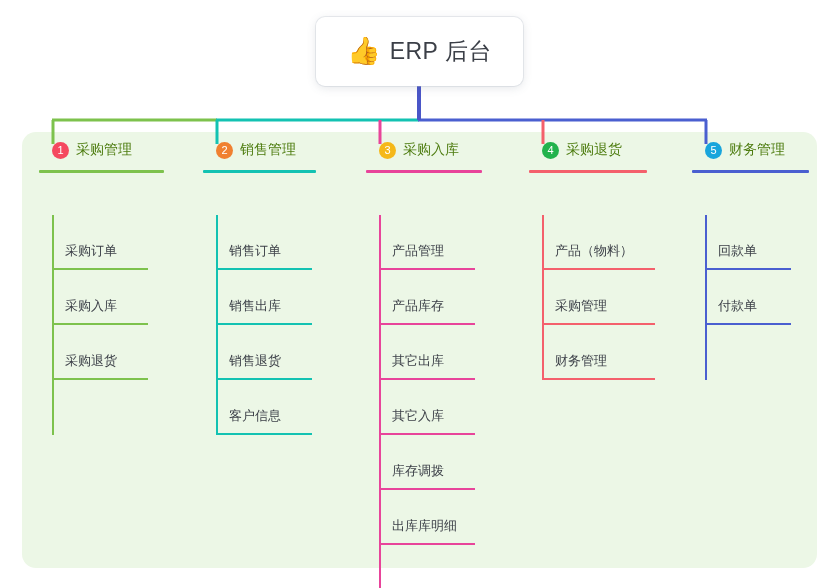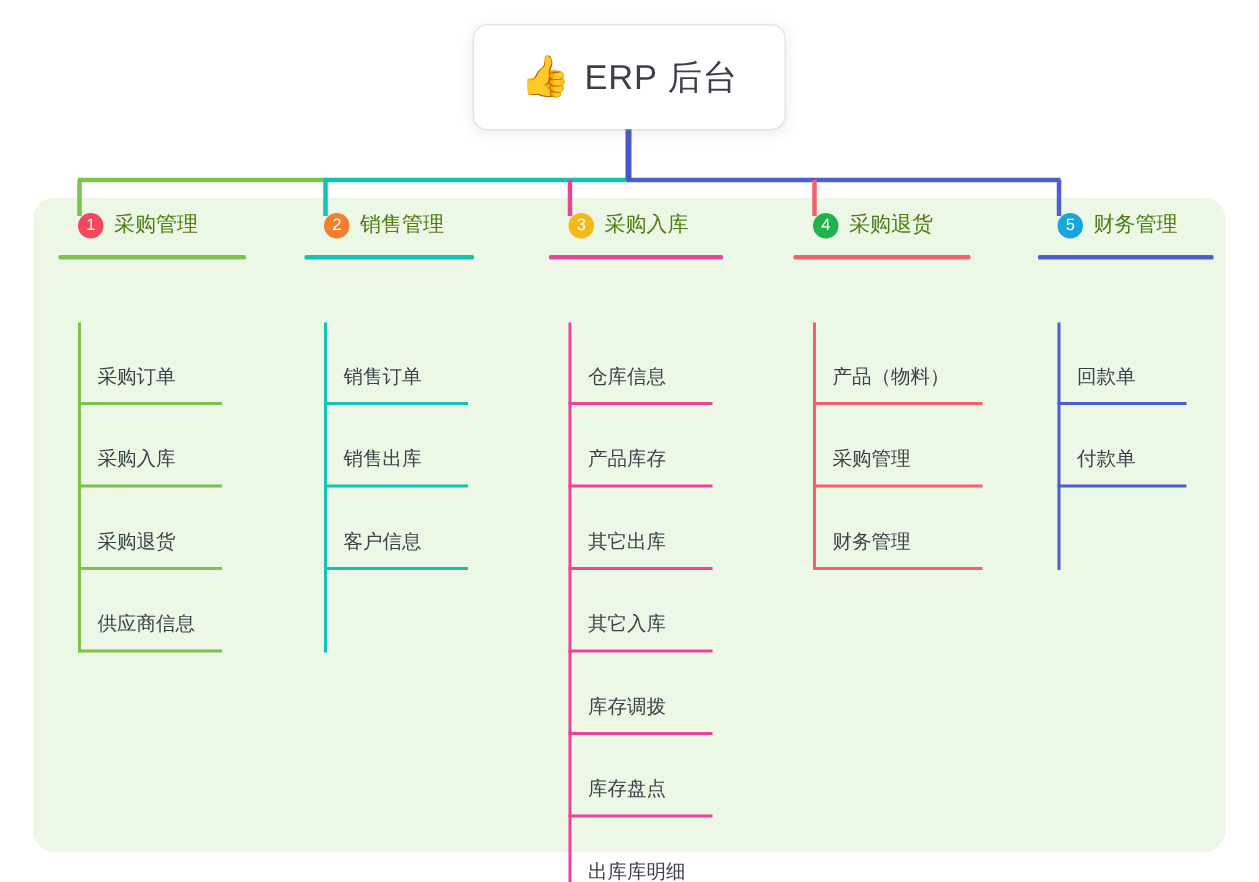--- a/index.html
+++ b/index.html
@@ -122,78 +122,74 @@
             <div class="item-rule" style="background: rgb(125, 194, 77); width: 96px;"></div>
           </div>
           <div class="item">
             <span class="item-label">采购入库</span>
             <div class="item-rule" style="background: rgb(125, 194, 77); width: 96px;"></div>
           </div>
           <div class="item">
             <span class="item-label">采购退货</span>
             <div class="item-rule" style="background: rgb(125, 194, 77); width: 96px;"></div>
           </div>
-          <div class="item">
-            <span class="item-label">供应商信息</span>
-            <div class="item-rule" style="background: rgb(125, 194, 77); width: 96px;"></div>
-          </div>
         </div>
       </div>
       <div class="col" style="left: 181px; width: 128px;">
         <div class="col-head">
           <span class="badge" style="background: rgb(240, 128, 48);">2</span>
           <span class="col-title">销售管理</span>
         </div>
         <div class="head-rule" style="background: rgb(19, 194, 178); width: 113px;"></div>
         <div class="items">
           <div class="spine" style="background: rgb(19, 194, 178); height: 220px;"></div>
           <div class="item">
             <span class="item-label">销售订单</span>
             <div class="item-rule" style="background: rgb(19, 194, 178); width: 96px;"></div>
           </div>
           <div class="item">
             <span class="item-label">销售出库</span>
             <div class="item-rule" style="background: rgb(19, 194, 178); width: 96px;"></div>
           </div>
           <div class="item">
+            <span class="item-label">销售退货</span>
+            <div class="item-rule" style="background: rgb(19, 194, 178); width: 96px;"></div>
+          </div>
+          <div class="item">
             <span class="item-label">客户信息</span>
             <div class="item-rule" style="background: rgb(19, 194, 178); width: 96px;"></div>
           </div>
         </div>
       </div>
       <div class="col" style="left: 344px; width: 128px;">
         <div class="col-head">
           <span class="badge" style="background: rgb(245, 184, 25);">3</span>
           <span class="col-title">采购入库</span>
         </div>
         <div class="head-rule" style="background: rgb(232, 68, 154); width: 116px;"></div>
         <div class="items">
           <div class="spine" style="background: rgb(232, 68, 154); height: 385px;"></div>
           <div class="item">
-            <span class="item-label">仓库信息</span>
+            <span class="item-label">产品管理</span>
             <div class="item-rule" style="background: rgb(232, 68, 154); width: 96px;"></div>
           </div>
           <div class="item">
             <span class="item-label">产品库存</span>
             <div class="item-rule" style="background: rgb(232, 68, 154); width: 96px;"></div>
           </div>
           <div class="item">
             <span class="item-label">其它出库</span>
             <div class="item-rule" style="background: rgb(232, 68, 154); width: 96px;"></div>
           </div>
           <div class="item">
             <span class="item-label">其它入库</span>
             <div class="item-rule" style="background: rgb(232, 68, 154); width: 96px;"></div>
           </div>
           <div class="item">
             <span class="item-label">库存调拨</span>
-            <div class="item-rule" style="background: rgb(232, 68, 154); width: 96px;"></div>
-          </div>
-          <div class="item">
-            <span class="item-label">库存盘点</span>
             <div class="item-rule" style="background: rgb(232, 68, 154); width: 96px;"></div>
           </div>
           <div class="item">
             <span class="item-label">出库库明细</span>
             <div class="item-rule" style="background: rgb(232, 68, 154); width: 96px;"></div>
           </div>
         </div>
       </div>
       <div class="col" style="left: 507px; width: 128px;">
         <div class="col-head">

